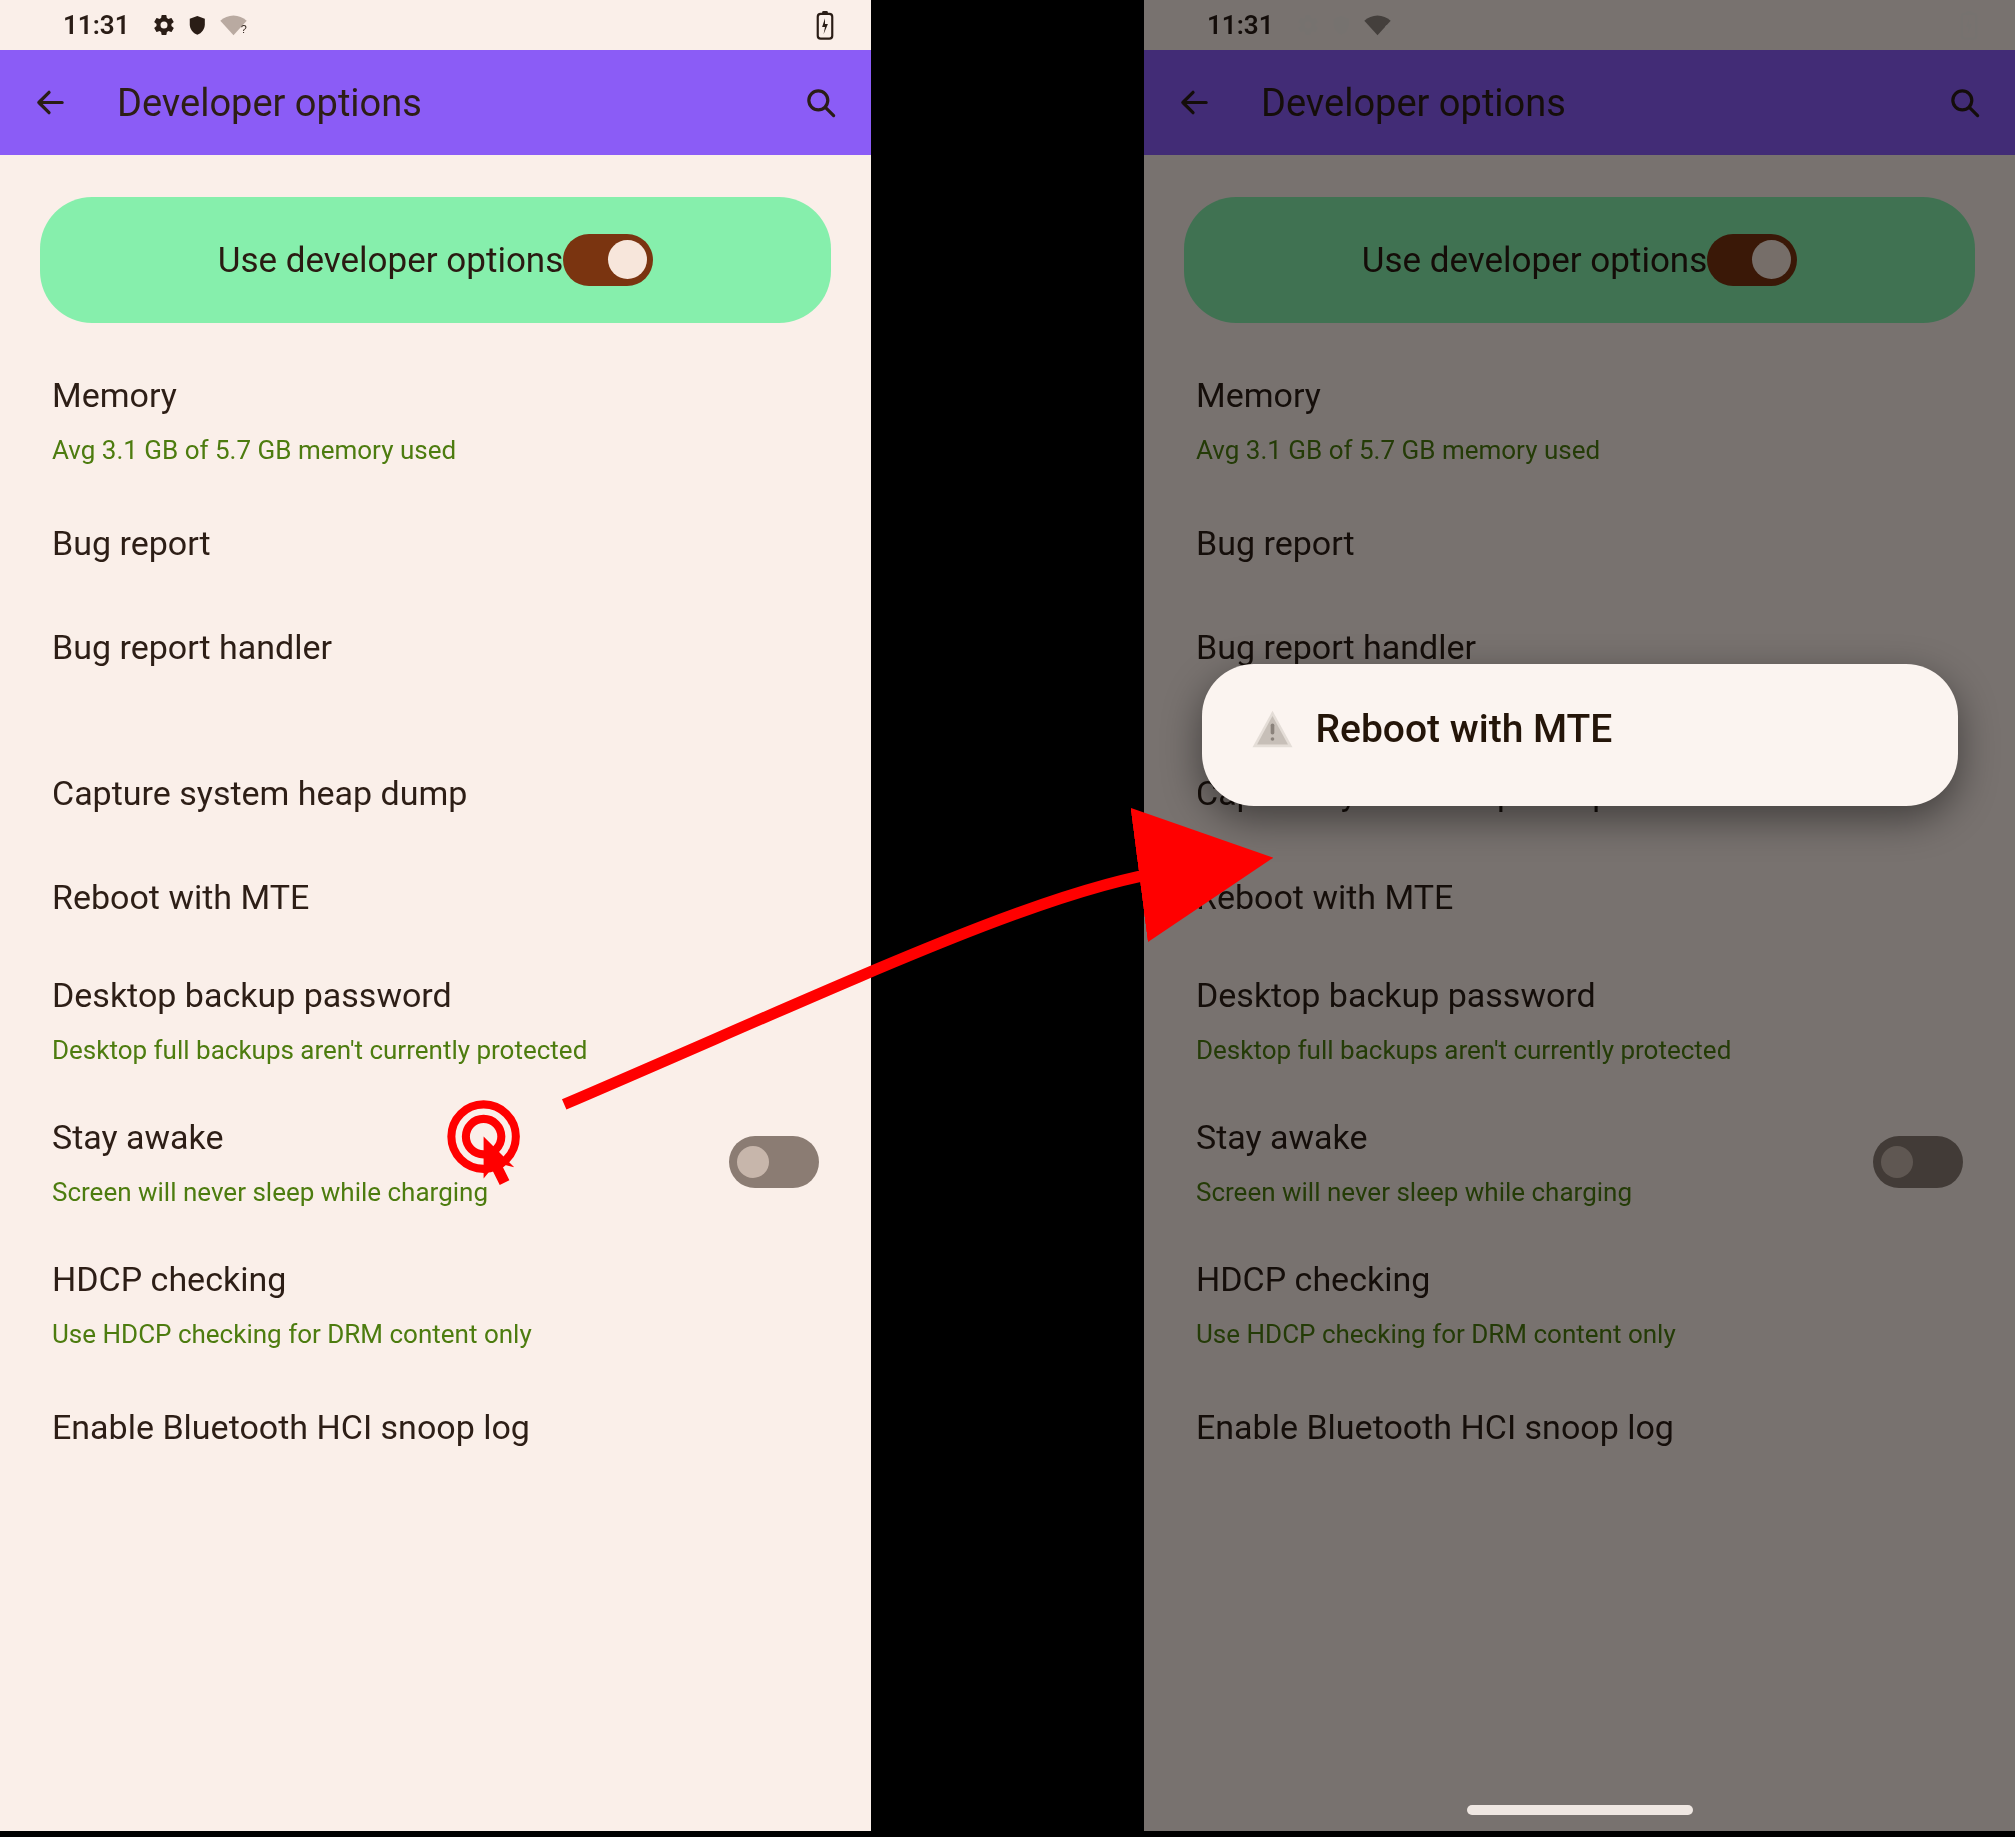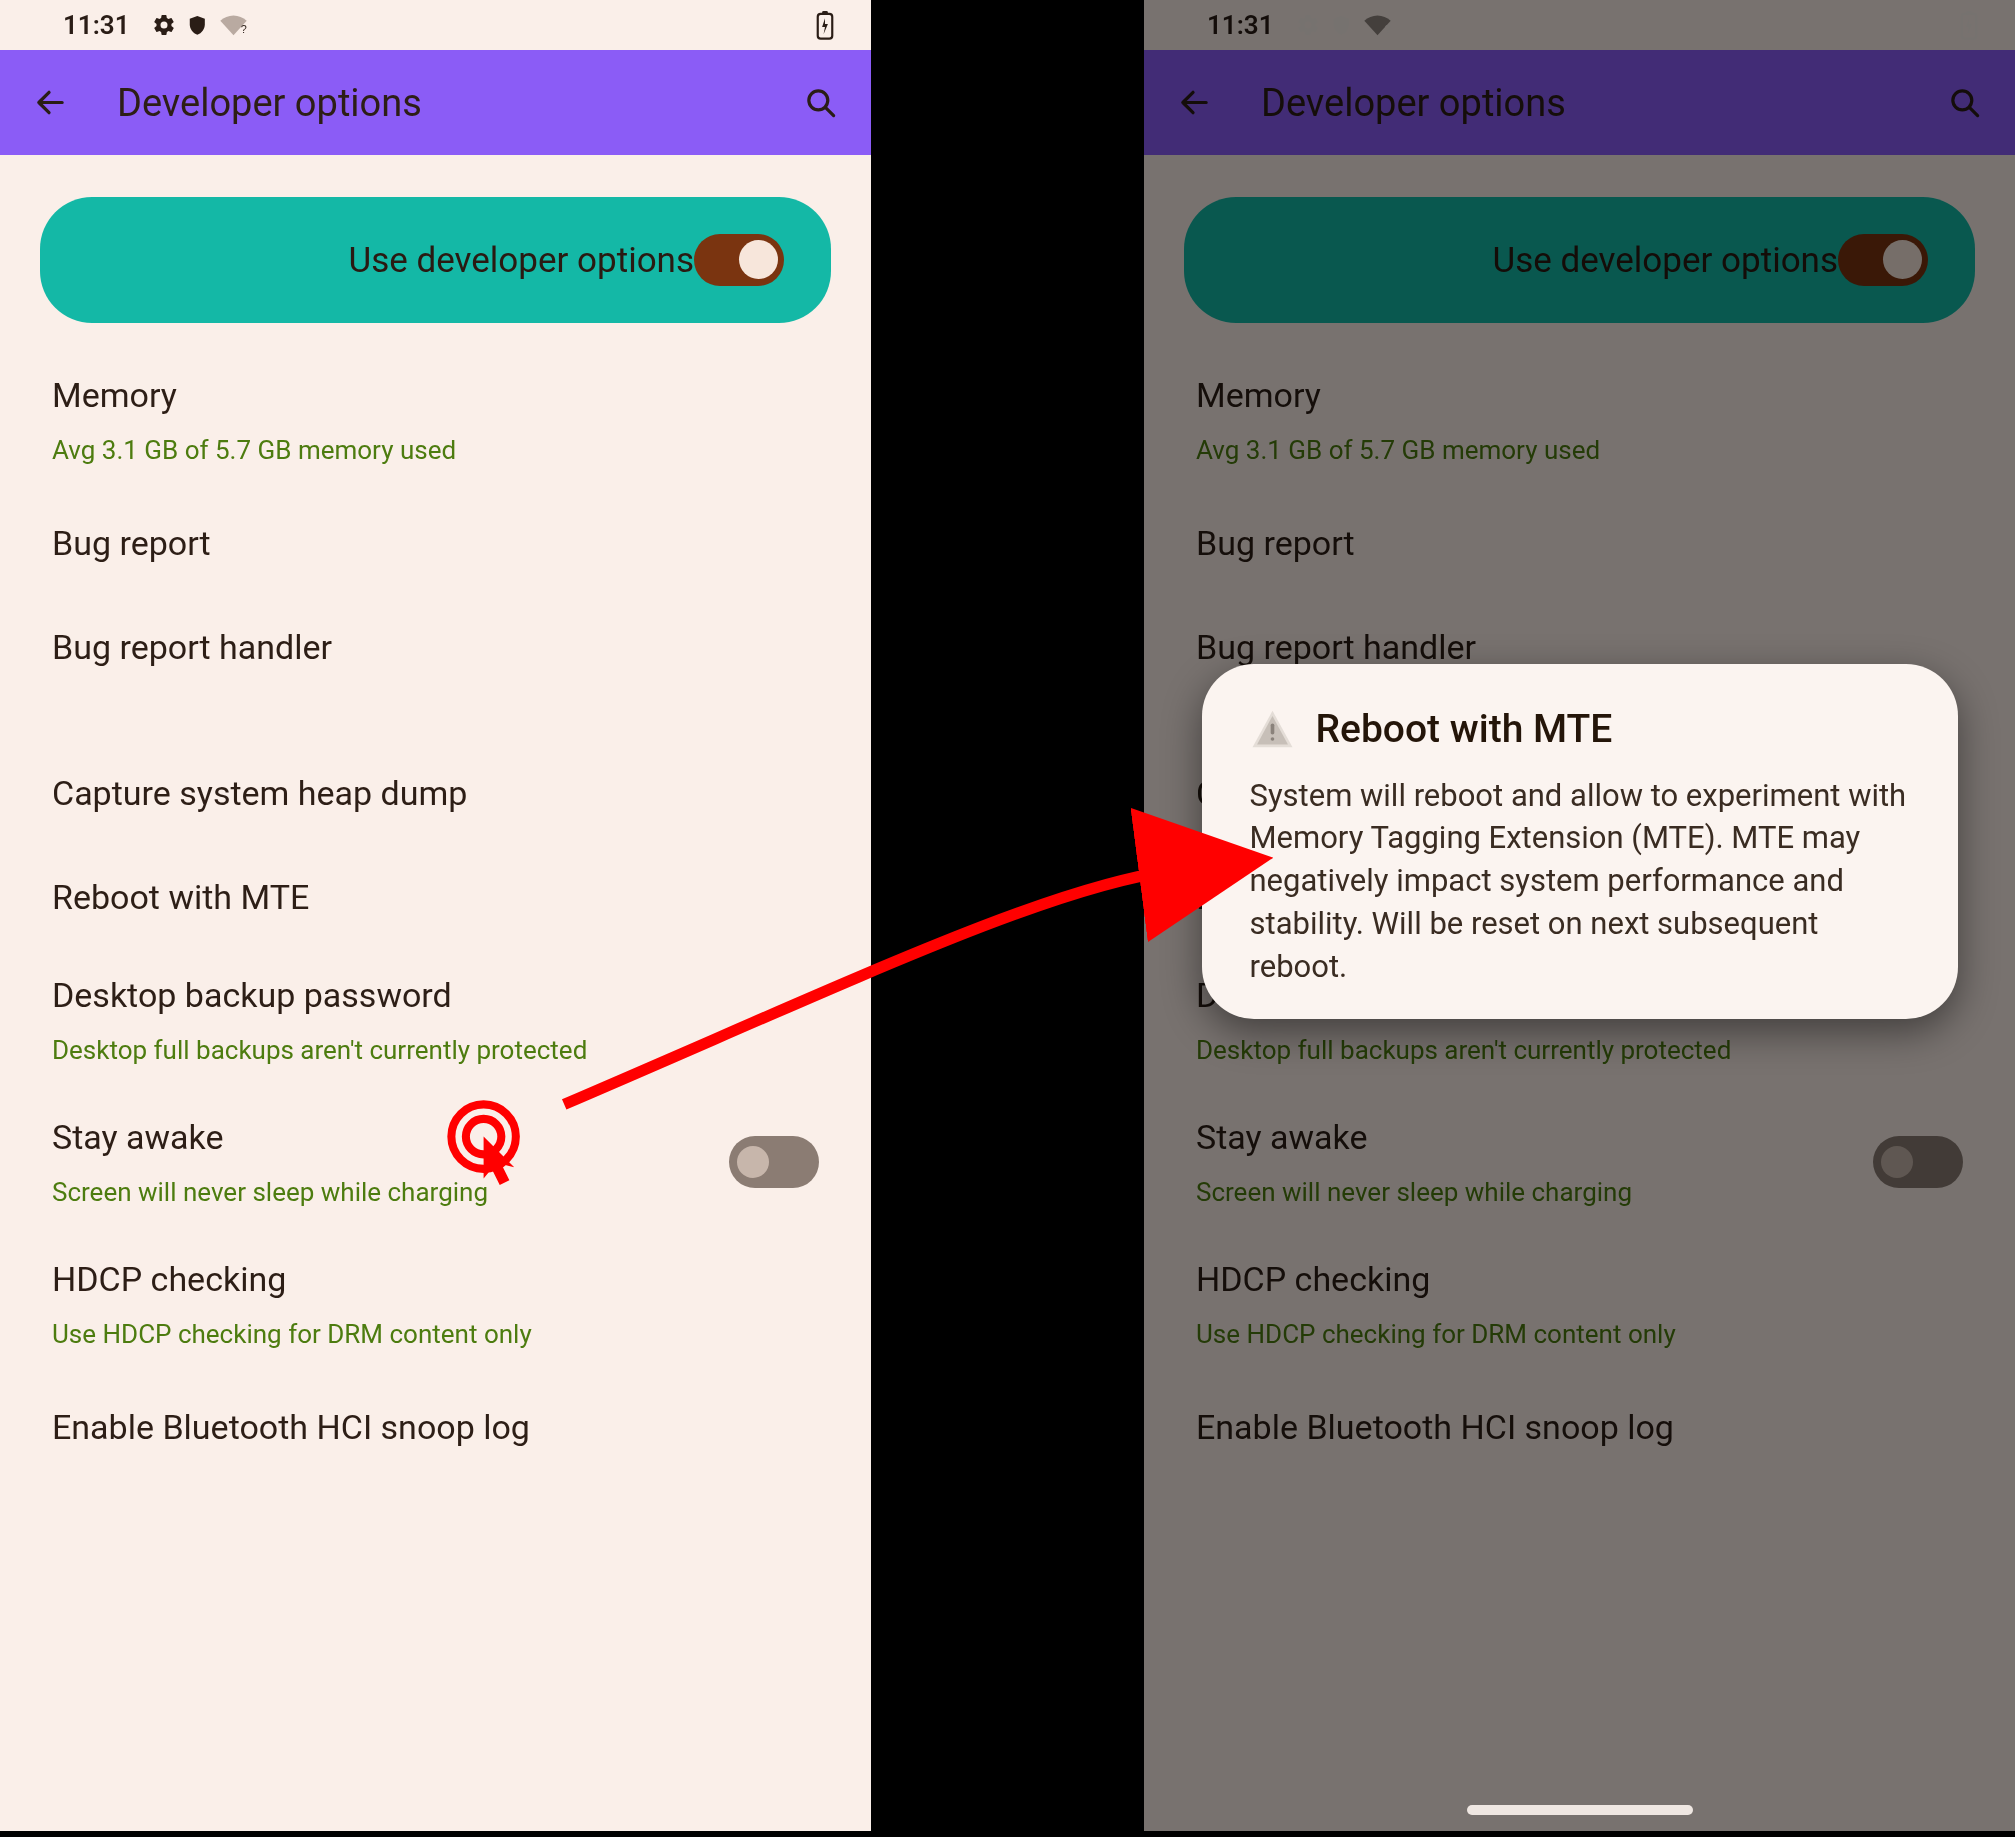--- a/index.html
+++ b/index.html
@@ -58,26 +58,26 @@
     font-weight: 400;
     color: #2d1e16;
     margin-left: 47px;
   }
   .navicon { width: 39px; height: 39px; display:inline-flex; align-items:center; justify-content:center; }
 
   
   .list { padding: 0 0 32px 0; }
   .card {
     margin: 42px 40px 26px 40px;
-    background: #14b8a6;
+    background: #86efac;
     border-radius: 52px;
     padding: 37px 47px;
     display: flex;
     align-items: center;
-    justify-content: flex-end;
+    justify-content: center;
   }
   .card .label { font-size: 35px; font-weight: 400; color: #2a1a12; }
   .toggle {
     width: 90px; height: 52px;
     border-radius: 32px;
     position: relative;
   }
   .toggle.on { background: #7a3410; }
   .toggle.on::after {
     content: "";
@@ -361,21 +361,20 @@
       <span>
         <svg width="45" height="40" viewBox="0 0 24 22">
             <path fill="#e4ddd7" d="M12 1 1 21h22Z"></path>
             <path fill="#c7bfb8" d="M12 3.8 3.5 19.5h17Z"></path>
             <rect x="11" y="8" width="2" height="6" rx="1" fill="#8a827b"></rect>
             <rect x="11" y="15.5" width="2" height="2" rx="1" fill="#8a827b"></rect>
           </svg>
       </span>
       <span class="dialog-title">Reboot with MTE</span>
     </div>
-    <div class="dialog-body">System will reboot and allow to experiment with Memory Tagging Extension (MTE). MTE may negatively impact system performance and stability. Will be reset on next subsequent reboot.</div>
   </div>
 
   <div class="navpill"></div>
 </div>
 
 <svg class="overlay-svg" width="2015" height="1838" viewBox="0 0 2500 2280">
   <defs>
     <marker id="arrowhead" markerWidth="12" markerHeight="12" refX="3" refY="6" orient="auto">
       <path d="M0 0 L12 6 L0 12 Z" fill="#ff0000"></path>
     </marker>

